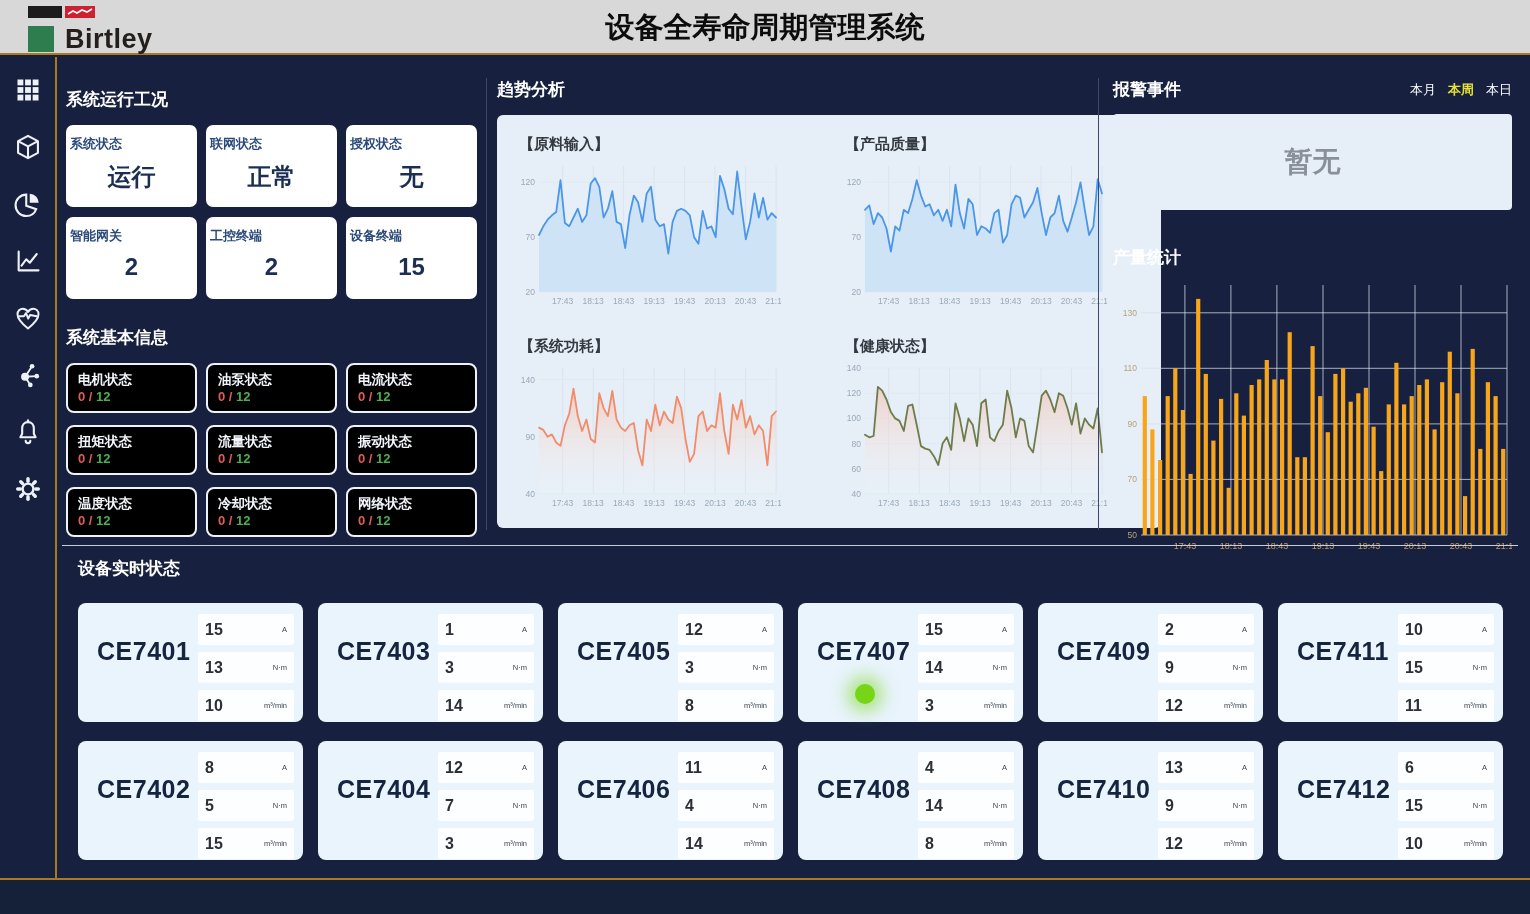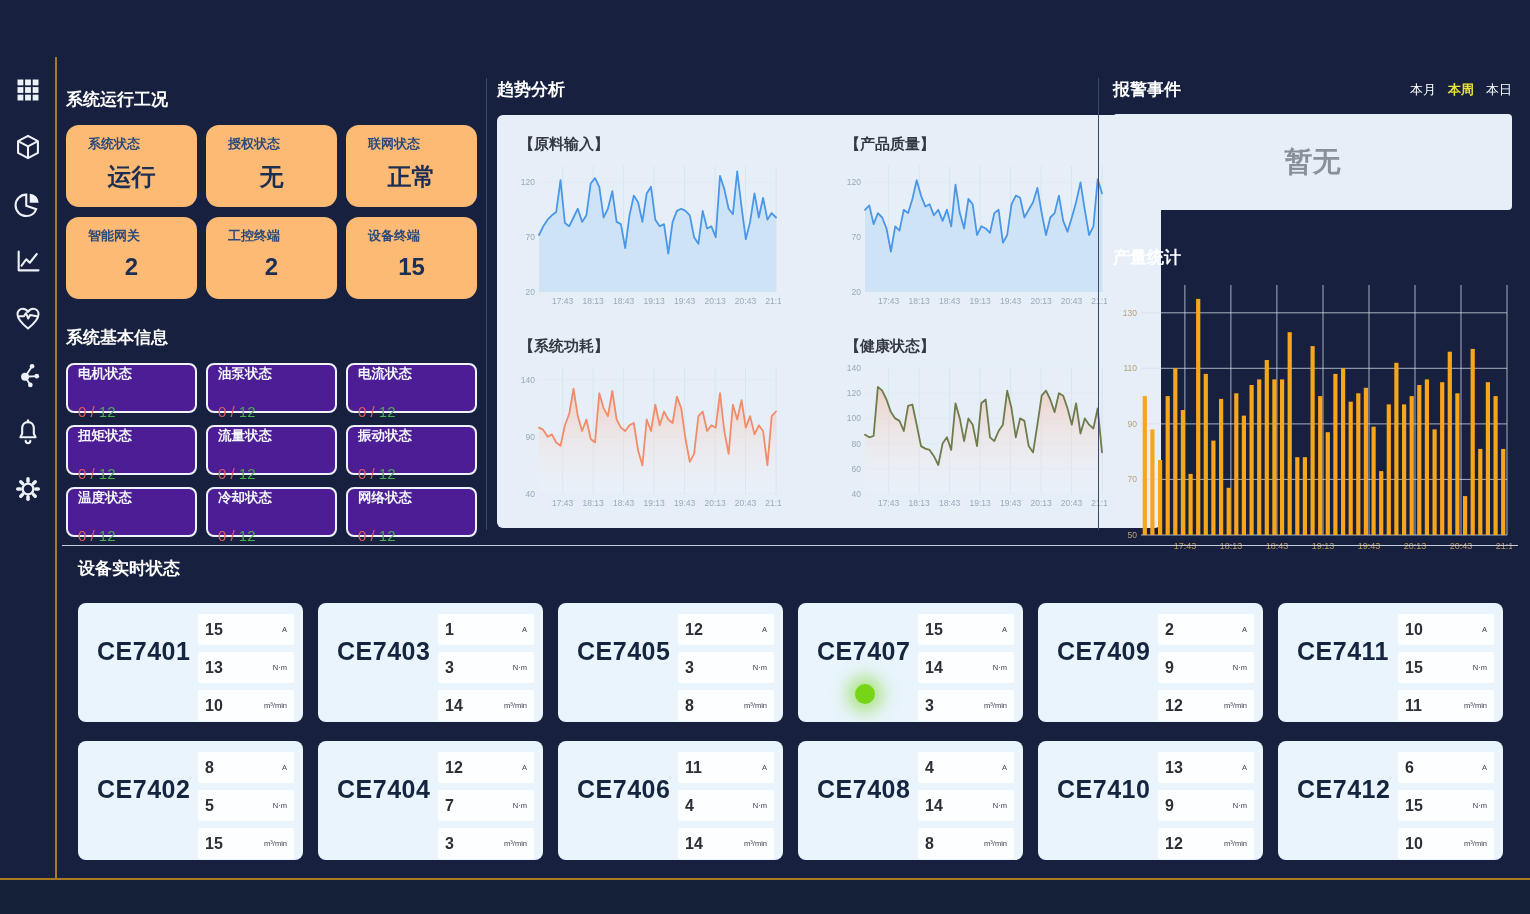--- a/index.html
+++ b/index.html
@@ -19,28 +19,28 @@
   
   nav.sidebar{position:absolute;left:0;top:57px;width:57px;height:821px;background:#17213f;border-right:2px solid #a97a1f;display:flex;flex-direction:column;align-items:center;padding-top:18px;gap:27px;}
   .side-ic{width:30px;height:30px;display:flex;align-items:center;justify-content:center;cursor:pointer;}
   .side-ic svg{display:block;}
 
   .sec-title{color:#ffffff;font-weight:bold;font-size:17px;margin:0;}
 
   
   .left-col{position:absolute;left:66px;top:88px;width:414px;}
   #sys-cards{margin-top:14px;display:grid;grid-template-columns:repeat(3,131px);gap:10px 9px;}
-  .status-card{height:82px;background:#fdba74;border-radius:13px;padding:10px 22px;}
+  .status-card{height:82px;background:#ffffff;border-radius:7px;padding:10px 4px;}
   .status-card .lbl{font-size:13px;font-weight:bold;color:#2b4a7a;}
   .status-card .val{font-size:24px;font-weight:bold;color:#1c2f52;text-align:center;margin-top:8px;}
   .info-title{margin-top:27px;}
   #info-cards{margin-top:14px;display:grid;grid-template-columns:repeat(3,131px);gap:12px 9px;}
-  .info-card{height:50px;background:#4c1d95;border:2px solid #eef3f9;border-radius:8px;padding:0 10px 0;}
+  .info-card{height:50px;background:#000000;border:2px solid #eef3f9;border-radius:8px;padding:6px 10px 0;}
   .info-card .lbl{font-size:13.5px;font-weight:bold;color:#f2f6fb;}
-  .info-card .nums{font-size:15px;font-weight:normal;margin-top:20px;}
+  .info-card .nums{font-size:13px;font-weight:bold;margin-top:0;}
   .num-red{color:#e05c5c;}
   .num-green{color:#4caf50;}
 
   .vline{position:absolute;top:78px;width:1px;height:452px;background:#3b4968;}
   #vline1{left:486px;}
   #vline2{left:1098px;}
 
   
   .trend-col{position:absolute;left:497px;top:78px;width:664px;}
   .trend-panel{margin-top:14px;background:#e6eff8;border-radius:6px;height:413px;display:grid;grid-template-columns:1fr 1fr;padding:10px 6px 0;}
@@ -73,20 +73,33 @@
   .device-row .u{font-size:7.5px;color:#3c4450;}
   .indicator{position:absolute;left:57px;top:81px;width:20px;height:20px;border-radius:50%;background:#76d517;box-shadow:0 0 16px 8px rgba(118,213,23,0.5);}
 
   footer{position:absolute;left:0;top:878px;width:1530px;height:36px;background:#152039;border-top:2px solid #a97a1f;}
 </style>
 </head>
 <body>
 
 <div id="app">
 
+  <header>
+    <div class="logo">
+      <span class="lm-black"></span>
+      <span class="lm-red">
+        <svg width="26" height="8" viewBox="0 0 26 8">
+            <polyline points="1,6 6,3 10,5 15,2 20,4 25,1" fill="none" stroke="#ffffff" stroke-width="1.6"></polyline>
+          </svg>
+      </span>
+      <span class="lm-green"></span>
+      <span class="logo-text">Birtley</span>
+    </div>
+    <h1 class="title">设备全寿命周期管理系统</h1>
+  </header>
 
   <nav class="sidebar">
     <div class="side-ic">
       <svg width="28" height="28" viewBox="0 0 24 24" fill="#eef2f7">
           <rect x="3" y="3" width="5" height="5"></rect>
           <rect x="9.5" y="3" width="5" height="5"></rect>
           <rect x="16" y="3" width="5" height="5"></rect>
           <rect x="3" y="9.5" width="5" height="5"></rect>
           <rect x="9.5" y="9.5" width="5" height="5"></rect>
           <rect x="16" y="9.5" width="5" height="5"></rect>
@@ -159,27 +172,27 @@
 
   <section class="left-col">
     <h2 class="sec-title">系统运行工况</h2>
     <div id="sys-cards">
   <div class="status-card">
     <div class="lbl">系统状态</div>
     <div class="val">运行</div>
   </div>
 
   <div class="status-card">
+    <div class="lbl">联网状态</div>
+    <div class="val">正常</div>
+  </div>
+
+  <div class="status-card">
     <div class="lbl">授权状态</div>
     <div class="val">无</div>
-  </div>
-
-  <div class="status-card">
-    <div class="lbl">联网状态</div>
-    <div class="val">正常</div>
   </div>
 
   <div class="status-card">
     <div class="lbl">智能网关</div>
     <div class="val">2</div>
   </div>
 
   <div class="status-card">
     <div class="lbl">工控终端</div>
     <div class="val">2</div>

